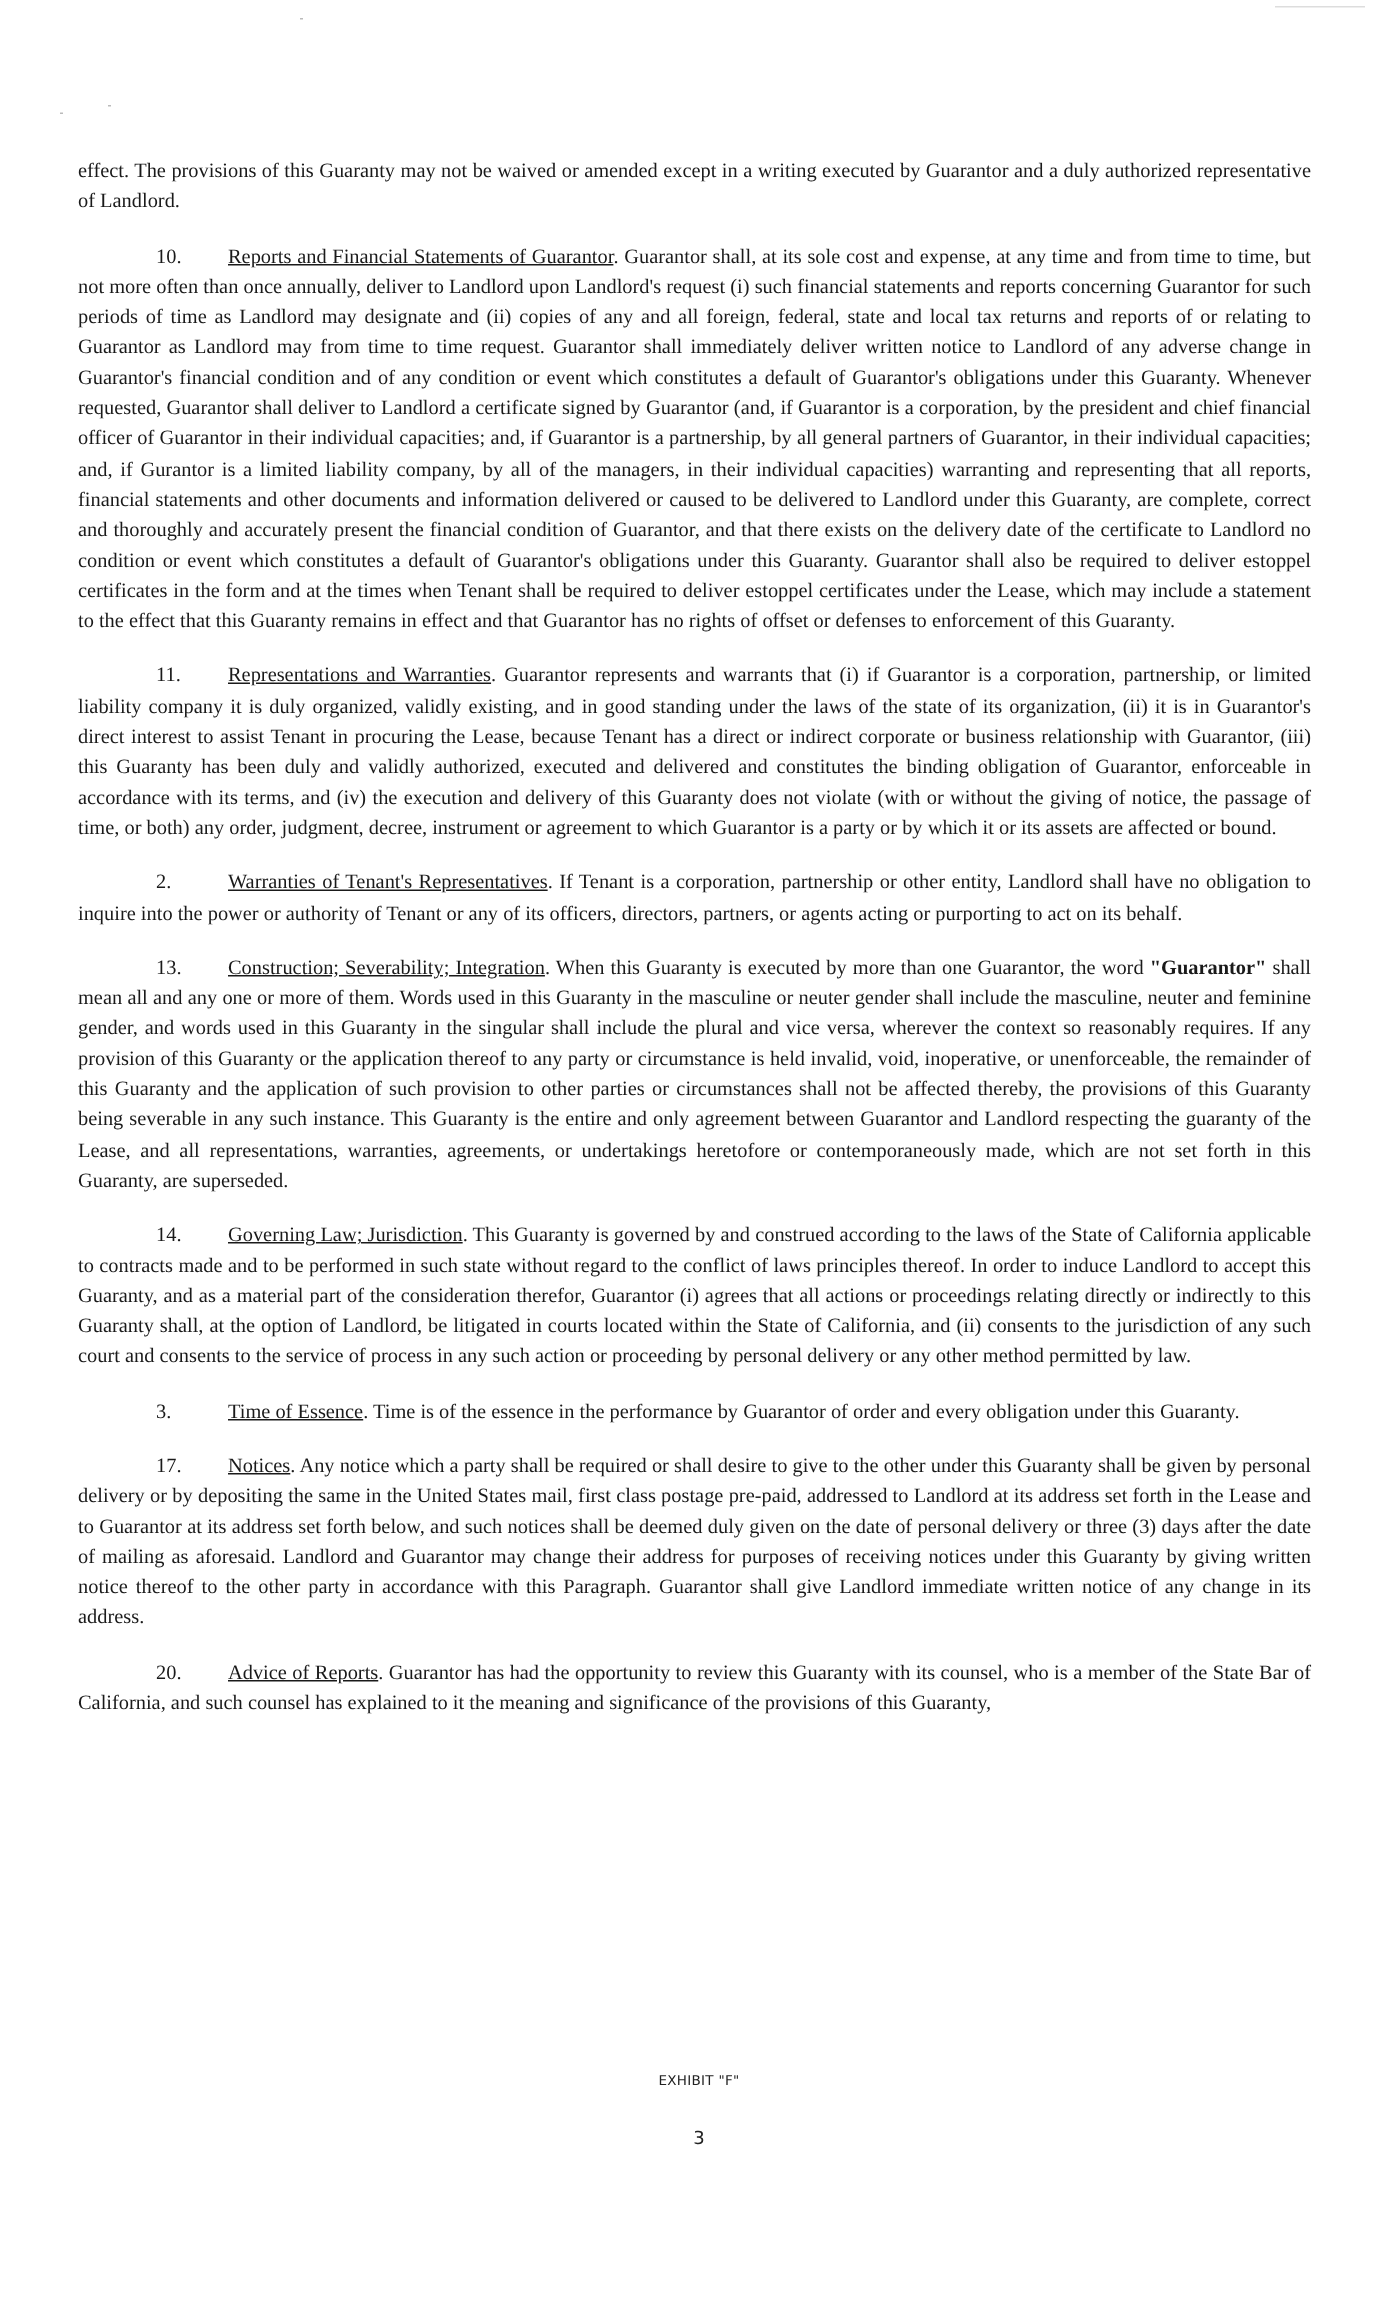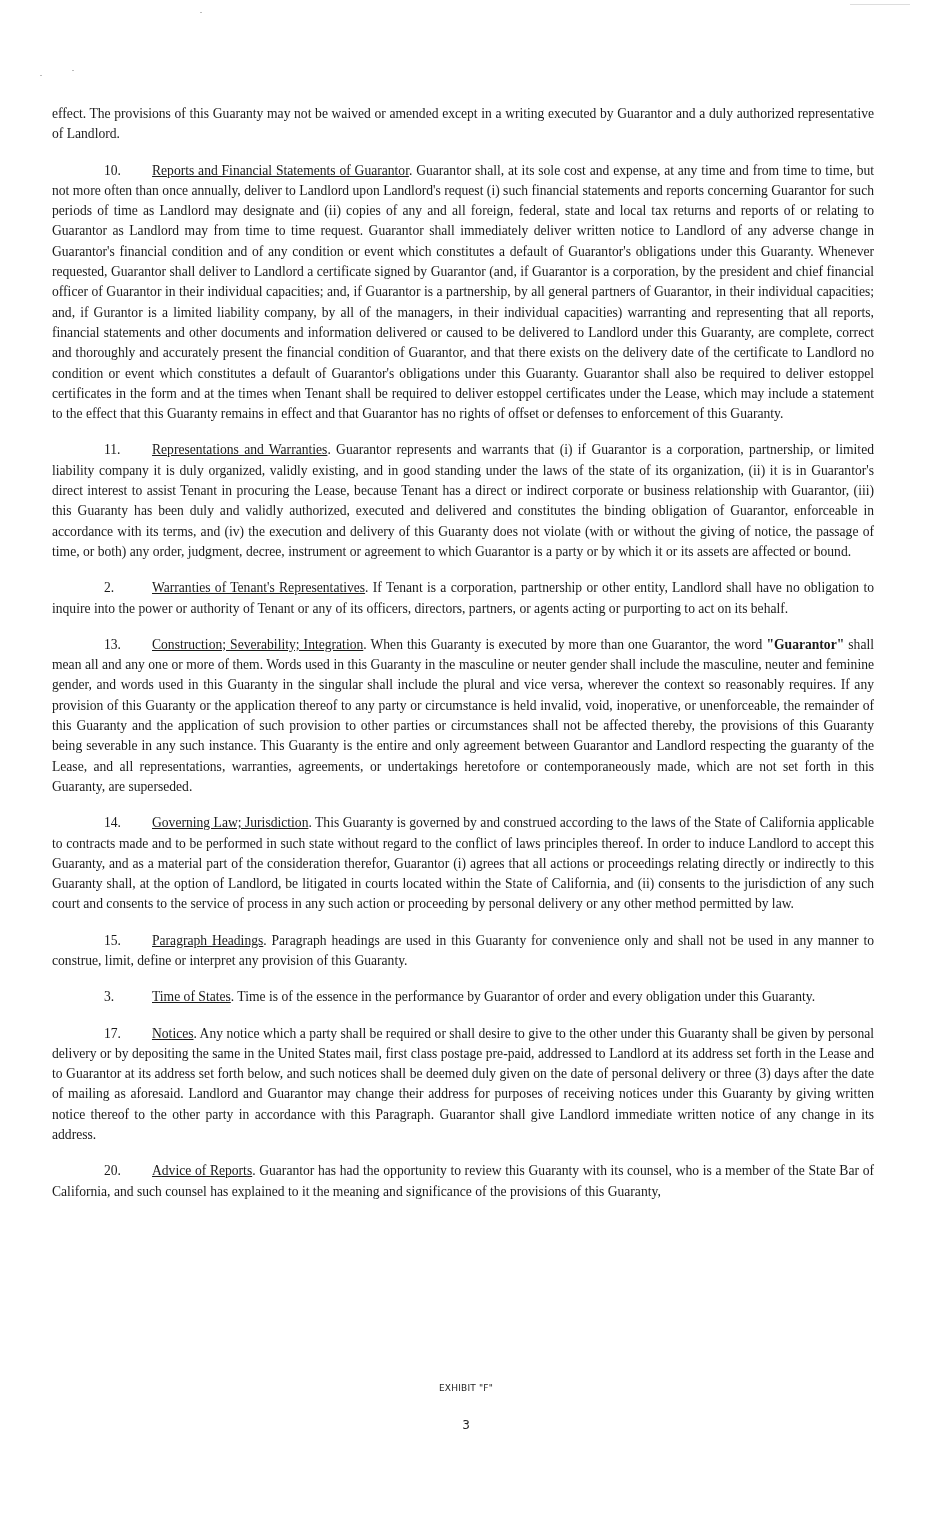--- a/index.html
+++ b/index.html
@@ -45,23 +45,22 @@
     <p class="para numbered"><span class="num">10.</span><span class="heading">Reports and Financial Statements of Guarantor</span><span>.  Guarantor shall, at its sole cost and expense, at any time and from time to time, but not more often than once annually, deliver to Landlord upon Landlord's request (i) such financial statements and reports concerning Guarantor for such periods of time as Landlord may designate and (ii) copies of any and all foreign, federal, state and local tax returns and reports of or relating to Guarantor as Landlord may from time to time request.  Guarantor shall immediately deliver written notice to Landlord of any adverse change in Guarantor's financial condition and of any condition or event which constitutes a default of Guarantor's obligations under this Guaranty.  Whenever requested, Guarantor shall deliver to Landlord a certificate signed by Guarantor (and, if Guarantor is a corporation, by the president and chief financial officer of Guarantor in their individual capacities; and, if Guarantor is a partnership, by all general partners of Guarantor, in their individual capacities; and, if Gurantor is a limited liability company, by all of the managers, in their individual capacities) warranting and representing that all reports, financial statements and other documents and information delivered or caused to be delivered to Landlord under this Guaranty, are complete, correct and thoroughly and accurately present the financial condition of Guarantor, and that there exists on the delivery date of the certificate to Landlord no condition or event which constitutes a default of Guarantor's obligations under this Guaranty. Guarantor shall also be required to deliver estoppel certificates in the form and at the times when Tenant shall be required to deliver estoppel certificates under the Lease, which may include a statement to the effect that this Guaranty remains in effect and that Guarantor has no rights of offset or defenses to enforcement of this Guaranty.</span></p>
 
     <p class="para numbered"><span class="num">11.</span><span class="heading">Representations and Warranties</span><span>.  Guarantor represents and warrants that (i) if Guarantor is a corporation, partnership, or limited liability company it is duly organized, validly existing, and in good standing under the laws of the state of its organization, (ii) it is in Guarantor's direct interest to assist Tenant in procuring the Lease, because Tenant has a direct or indirect corporate or business relationship with Guarantor, (iii) this Guaranty has been duly and validly authorized, executed and delivered and constitutes the binding obligation of Guarantor, enforceable in accordance with its terms, and (iv) the execution and delivery of this Guaranty does not violate (with or without the giving of notice, the passage of time, or both) any order, judgment, decree, instrument or agreement to which Guarantor is a party or by which it or its assets are affected or bound.</span></p>
 
     <p class="para numbered"><span class="num">2.</span><span class="heading">Warranties of Tenant's Representatives</span><span>.  If Tenant is a corporation, partnership or other entity, Landlord shall have no obligation to inquire into the power or authority of Tenant or any of its officers, directors, partners, or agents acting or purporting to act on its behalf.</span></p>
 
     <p class="para numbered"><span class="num">13.</span><span class="heading">Construction; Severability; Integration</span><span>.  When this Guaranty is executed by more than one Guarantor, the word </span><span class="bold">"Guarantor"</span><span> shall mean all and any one or more of them.  Words used in this Guaranty in the masculine or neuter gender shall include the masculine, neuter and feminine gender, and words used in this Guaranty in the singular shall include the plural and vice versa, wherever the context so reasonably requires.  If any provision of this Guaranty or the application thereof to any party or circumstance is held invalid, void, inoperative, or unenforceable, the remainder of this Guaranty and the application of such provision to other parties or circumstances shall not be affected thereby, the provisions of this Guaranty being severable in any such instance. This Guaranty is the entire and only agreement between Guarantor and Landlord respecting the guaranty of the Lease, and all representations, warranties, agreements, or undertakings heretofore or contemporaneously made, which are not set forth in this Guaranty, are superseded.</span></p>
 
     <p class="para numbered"><span class="num">14.</span><span class="heading">Governing Law; Jurisdiction</span><span>.  This Guaranty is governed by and construed according to the laws of the State of California applicable to contracts made and to be performed in such state without regard to the conflict of laws principles thereof.  In order to induce Landlord to accept this Guaranty, and as a material part of the consideration therefor, Guarantor (i) agrees that all actions or proceedings relating directly or indirectly to this Guaranty shall, at the option of Landlord, be litigated in courts located within the State of California, and (ii) consents to the jurisdiction of any such court and consents to the service of process in any such action or proceeding by personal delivery or any other method permitted by law.</span></p>
 
-    <p class="para numbered"><span class="num">15.</span><span class="heading">Paragraph Headings</span><span>.  Paragraph headings are used in this Guaranty for convenience only and shall not be used in any manner to construe, limit, define or interpret any provision of this Guaranty.</span></p>
 
-    <p class="para numbered"><span class="num">3.</span><span class="heading">Time of States</span><span>.  Time is of the essence in the performance by Guarantor of order and every obligation under this Guaranty.</span></p>
+    <p class="para numbered"><span class="num">3.</span><span class="heading">Time of Essence</span><span>.  Time is of the essence in the performance by Guarantor of order and every obligation under this Guaranty.</span></p>
 
     <p class="para numbered"><span class="num">17.</span><span class="heading">Notices</span><span>.  Any notice which a party shall be required or shall desire to give to the other under this Guaranty shall be given by personal delivery or by depositing the same in the United States mail, first class postage pre-paid, addressed to Landlord at its address set forth in the Lease and to Guarantor at its address set forth below, and such notices shall be deemed duly given on the date of personal delivery or three (3) days after the date of mailing as aforesaid.  Landlord and Guarantor may change their address for purposes of receiving notices under this Guaranty by giving written notice thereof to the other party in accordance with this Paragraph. Guarantor shall give Landlord immediate written notice of any change in its address.</span></p>
 
     <p class="para numbered"><span class="num">20.</span><span class="heading">Advice of Reports</span><span>.  Guarantor has had the opportunity to review this Guaranty with its counsel, who is a member of the State Bar of California, and such counsel has explained to it the meaning and significance of the provisions of this Guaranty,</span></p>
 
   </div>
 
   <div class="footer-exhibit">EXHIBIT "F"</div>
   <div class="footer-page">3</div>
 </div>

